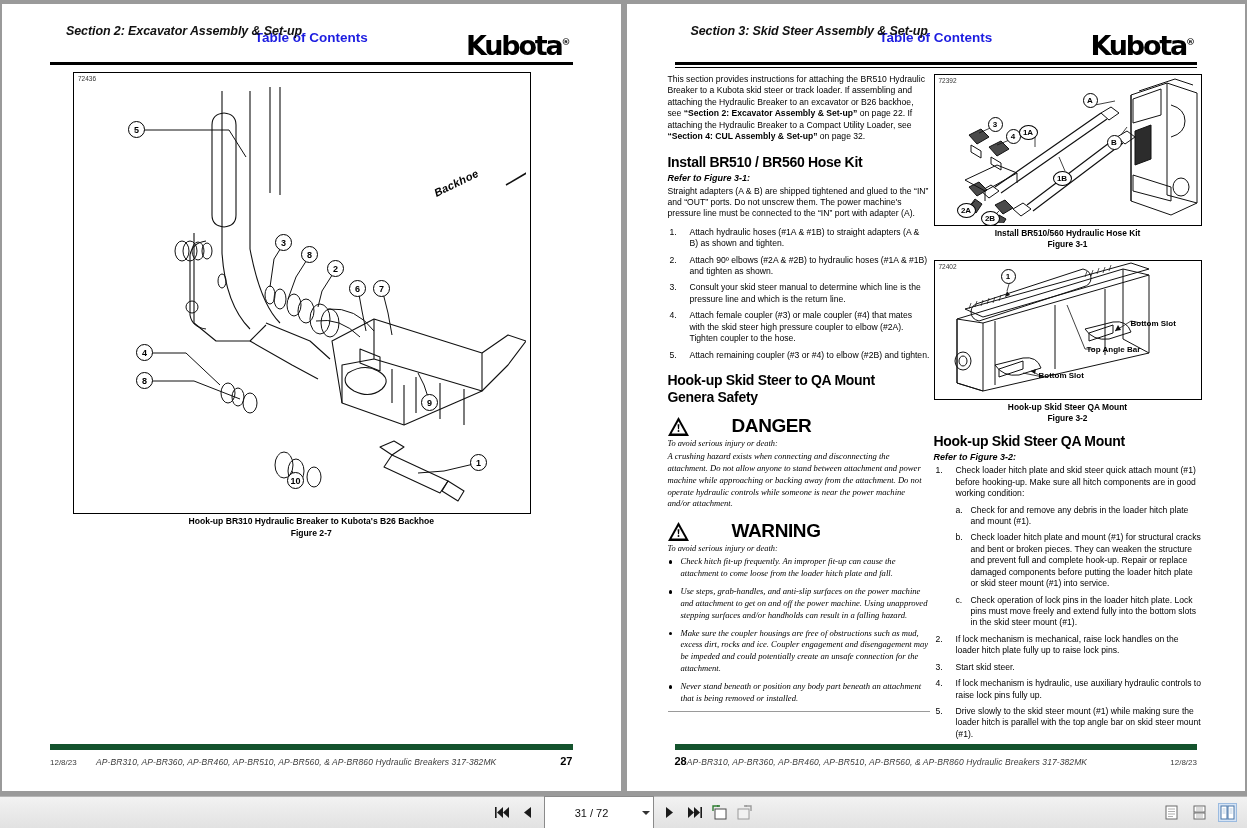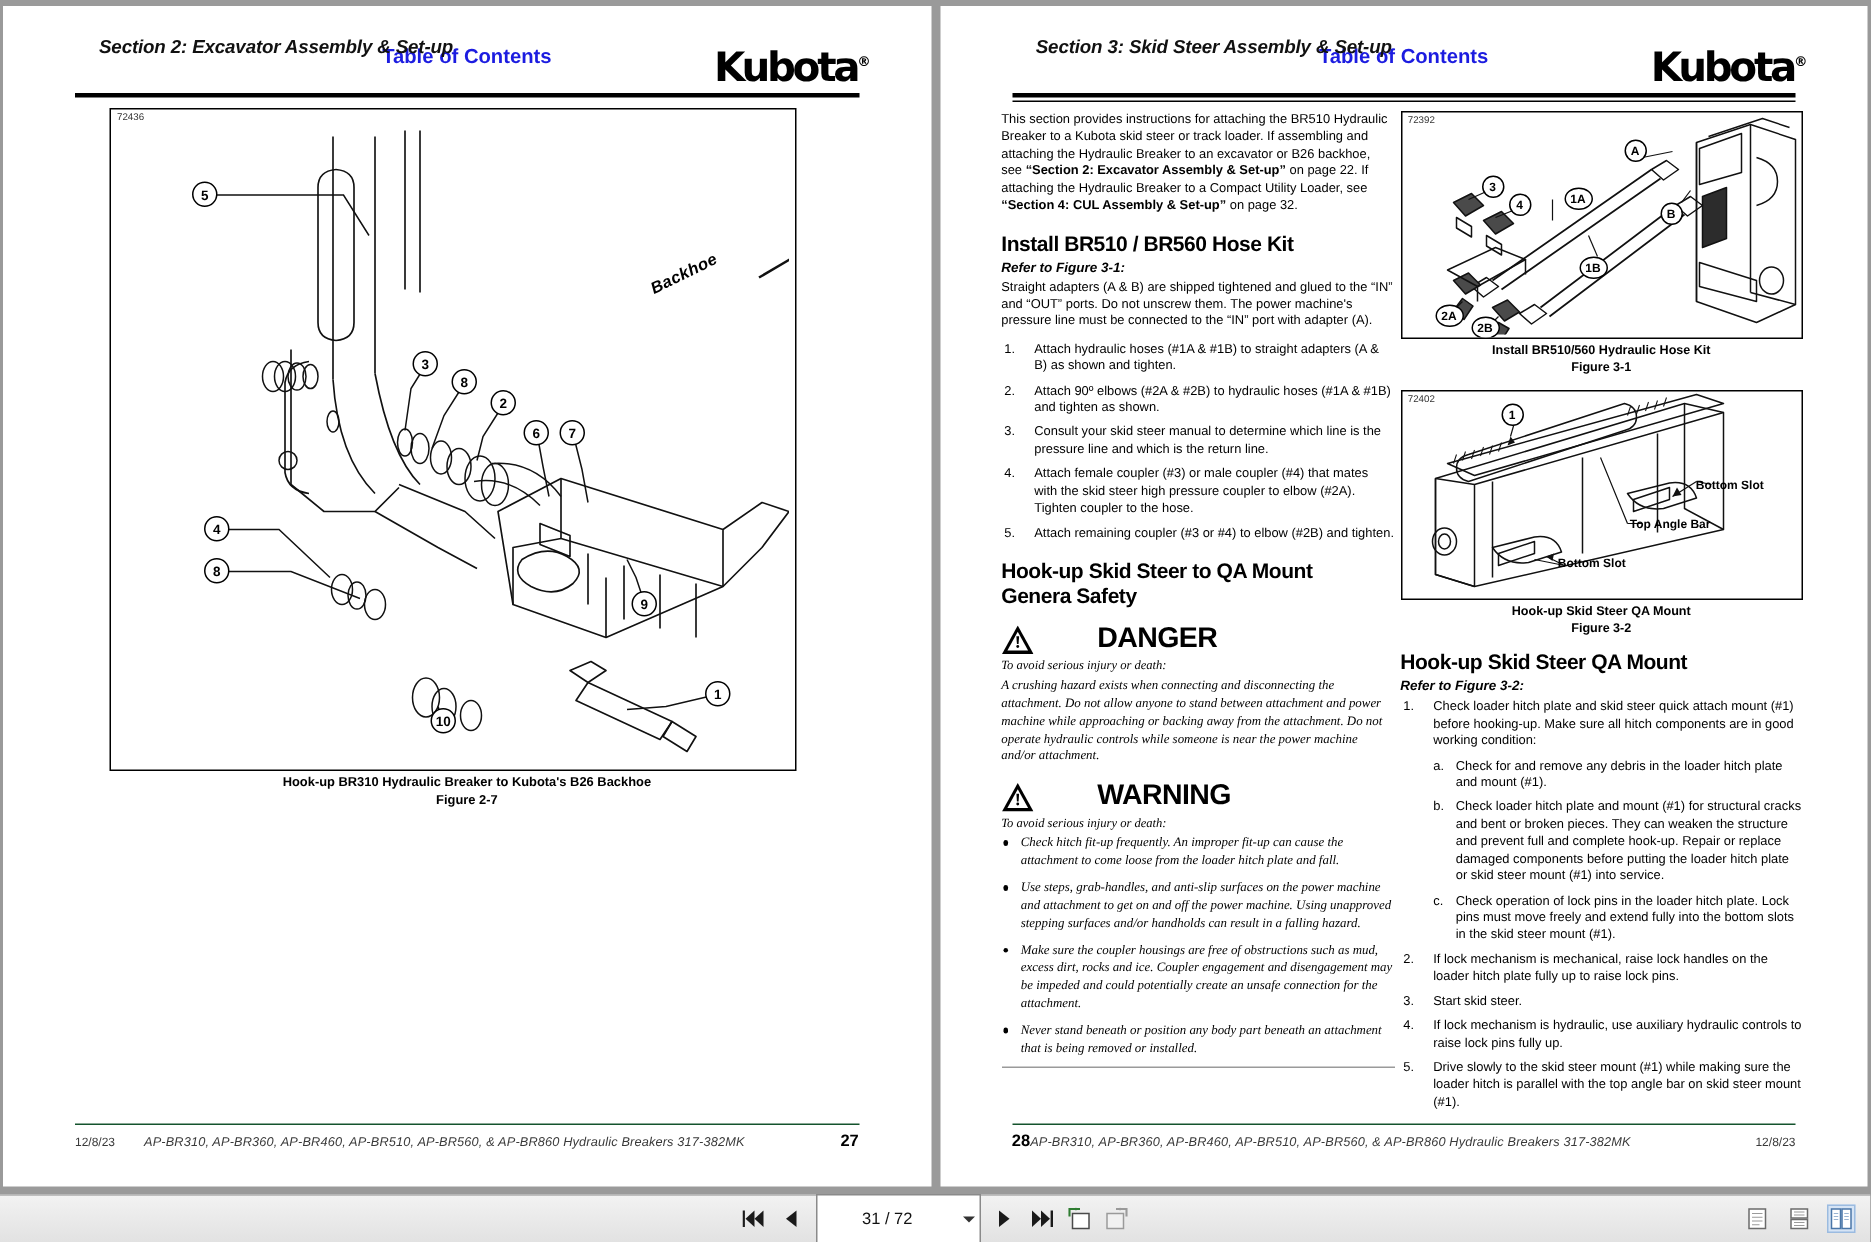--- a/index.html
+++ b/index.html
@@ -10,27 +10,27 @@
     -webkit-font-smoothing:antialiased;
   }
   .viewer{position:relative;width:1247px;height:828px;box-sizing:border-box;}
   .pages{position:absolute;left:0;top:0;width:1247px;height:797px;display:flex;gap:6px;padding:4px 2px 0 2px;box-sizing:border-box;}
   .page{position:relative;background:#fff;flex:1 1 0;height:787px;box-sizing:border-box;overflow:hidden;}
 
   
   .pg-head{position:relative;height:56px;}
   .toc{position:absolute;left:0;right:0;top:26px;text-align:center;color:#1c1ce0;font-weight:bold;font-size:13.5px;}
   .sect{position:absolute;left:64px;top:20px;font-style:italic;font-weight:bold;font-size:12.5px;color:#111;letter-spacing:-.1px;}
-  .kub{position:absolute;right:40px;top:26px;font-weight:bold;font-size:27px;letter-spacing:-2.2px;color:#000;font-family:"DejaVu Sans",sans-serif;}
+  .kub{position:absolute;right:50px;top:26px;font-weight:bold;font-size:27px;letter-spacing:-2.2px;color:#000;font-family:"DejaVu Sans",sans-serif;}
   .kub sup{font-size:9px;vertical-align:super;letter-spacing:0;}
   .hrule{position:absolute;left:48px;right:48px;top:58px;border-top:3px solid #000;}
   .hrule2{position:absolute;left:48px;right:48px;top:63px;border-top:1.5px solid #000;}
 
   
-  .pg-foot{position:absolute;left:48px;right:48px;bottom:24px;border-top:1px solid #14532d;padding-top:5px;
+  .pg-foot{position:absolute;left:48px;right:48px;bottom:24px;border-top:6px solid #14532d;padding-top:5px;
            display:flex;align-items:baseline;font-size:8px;color:#3a3a3a;}
   .pg-foot .mid{flex:1;text-align:left;font-style:italic;font-size:8.5px;letter-spacing:.1px;}
   .pg-foot .pnum{font-weight:bold;font-size:11px;color:#000;font-style:normal;}
   .pg-foot .date{width:46px;}
   .pg-foot .date.r{text-align:right;}
 
   
   .figbox{position:absolute;border:1.5px solid #000;background:#fff;}
   .dwgno{position:absolute;left:4px;top:2px;font-size:6.5px;color:#333;font-family:"Liberation Sans",sans-serif;}
   .figcap{position:absolute;text-align:center;font-weight:bold;font-size:8.6px;color:#000;line-height:1.35;}
@@ -333,21 +333,21 @@
                 <path d="M100 58 L100 72"></path>
                 <path d="M130 96 L124 82"></path>
                 <path d="M34 132 L40 126"></path>
                 <path d="M58 142 L64 136"></path>
               </g>
             </svg>
             <div class="co sm" style="left:148px;top:18px;">A</div>
             <div class="co sm" style="left:172px;top:60px;">B</div>
             <div class="co sm" style="left:53px;top:42px;">3</div>
             <div class="co sm" style="left:71px;top:54px;">4</div>
-            <div class="co sm" style="left:108px;top:50px;width:19px;">1A</div>
+            <div class="co sm" style="left:84px;top:50px;width:19px;">1A</div>
             <div class="co sm" style="left:118px;top:96px;width:19px;">1B</div>
             <div class="co sm" style="left:22px;top:128px;width:19px;">2A</div>
             <div class="co sm" style="left:46px;top:136px;width:19px;">2B</div>
           </div>
           <div class="cap">
             <div>Install BR510/560 Hydraulic Hose Kit</div>
             <div>Figure 3-1</div>
           </div>
 
           <div id="fig32">

